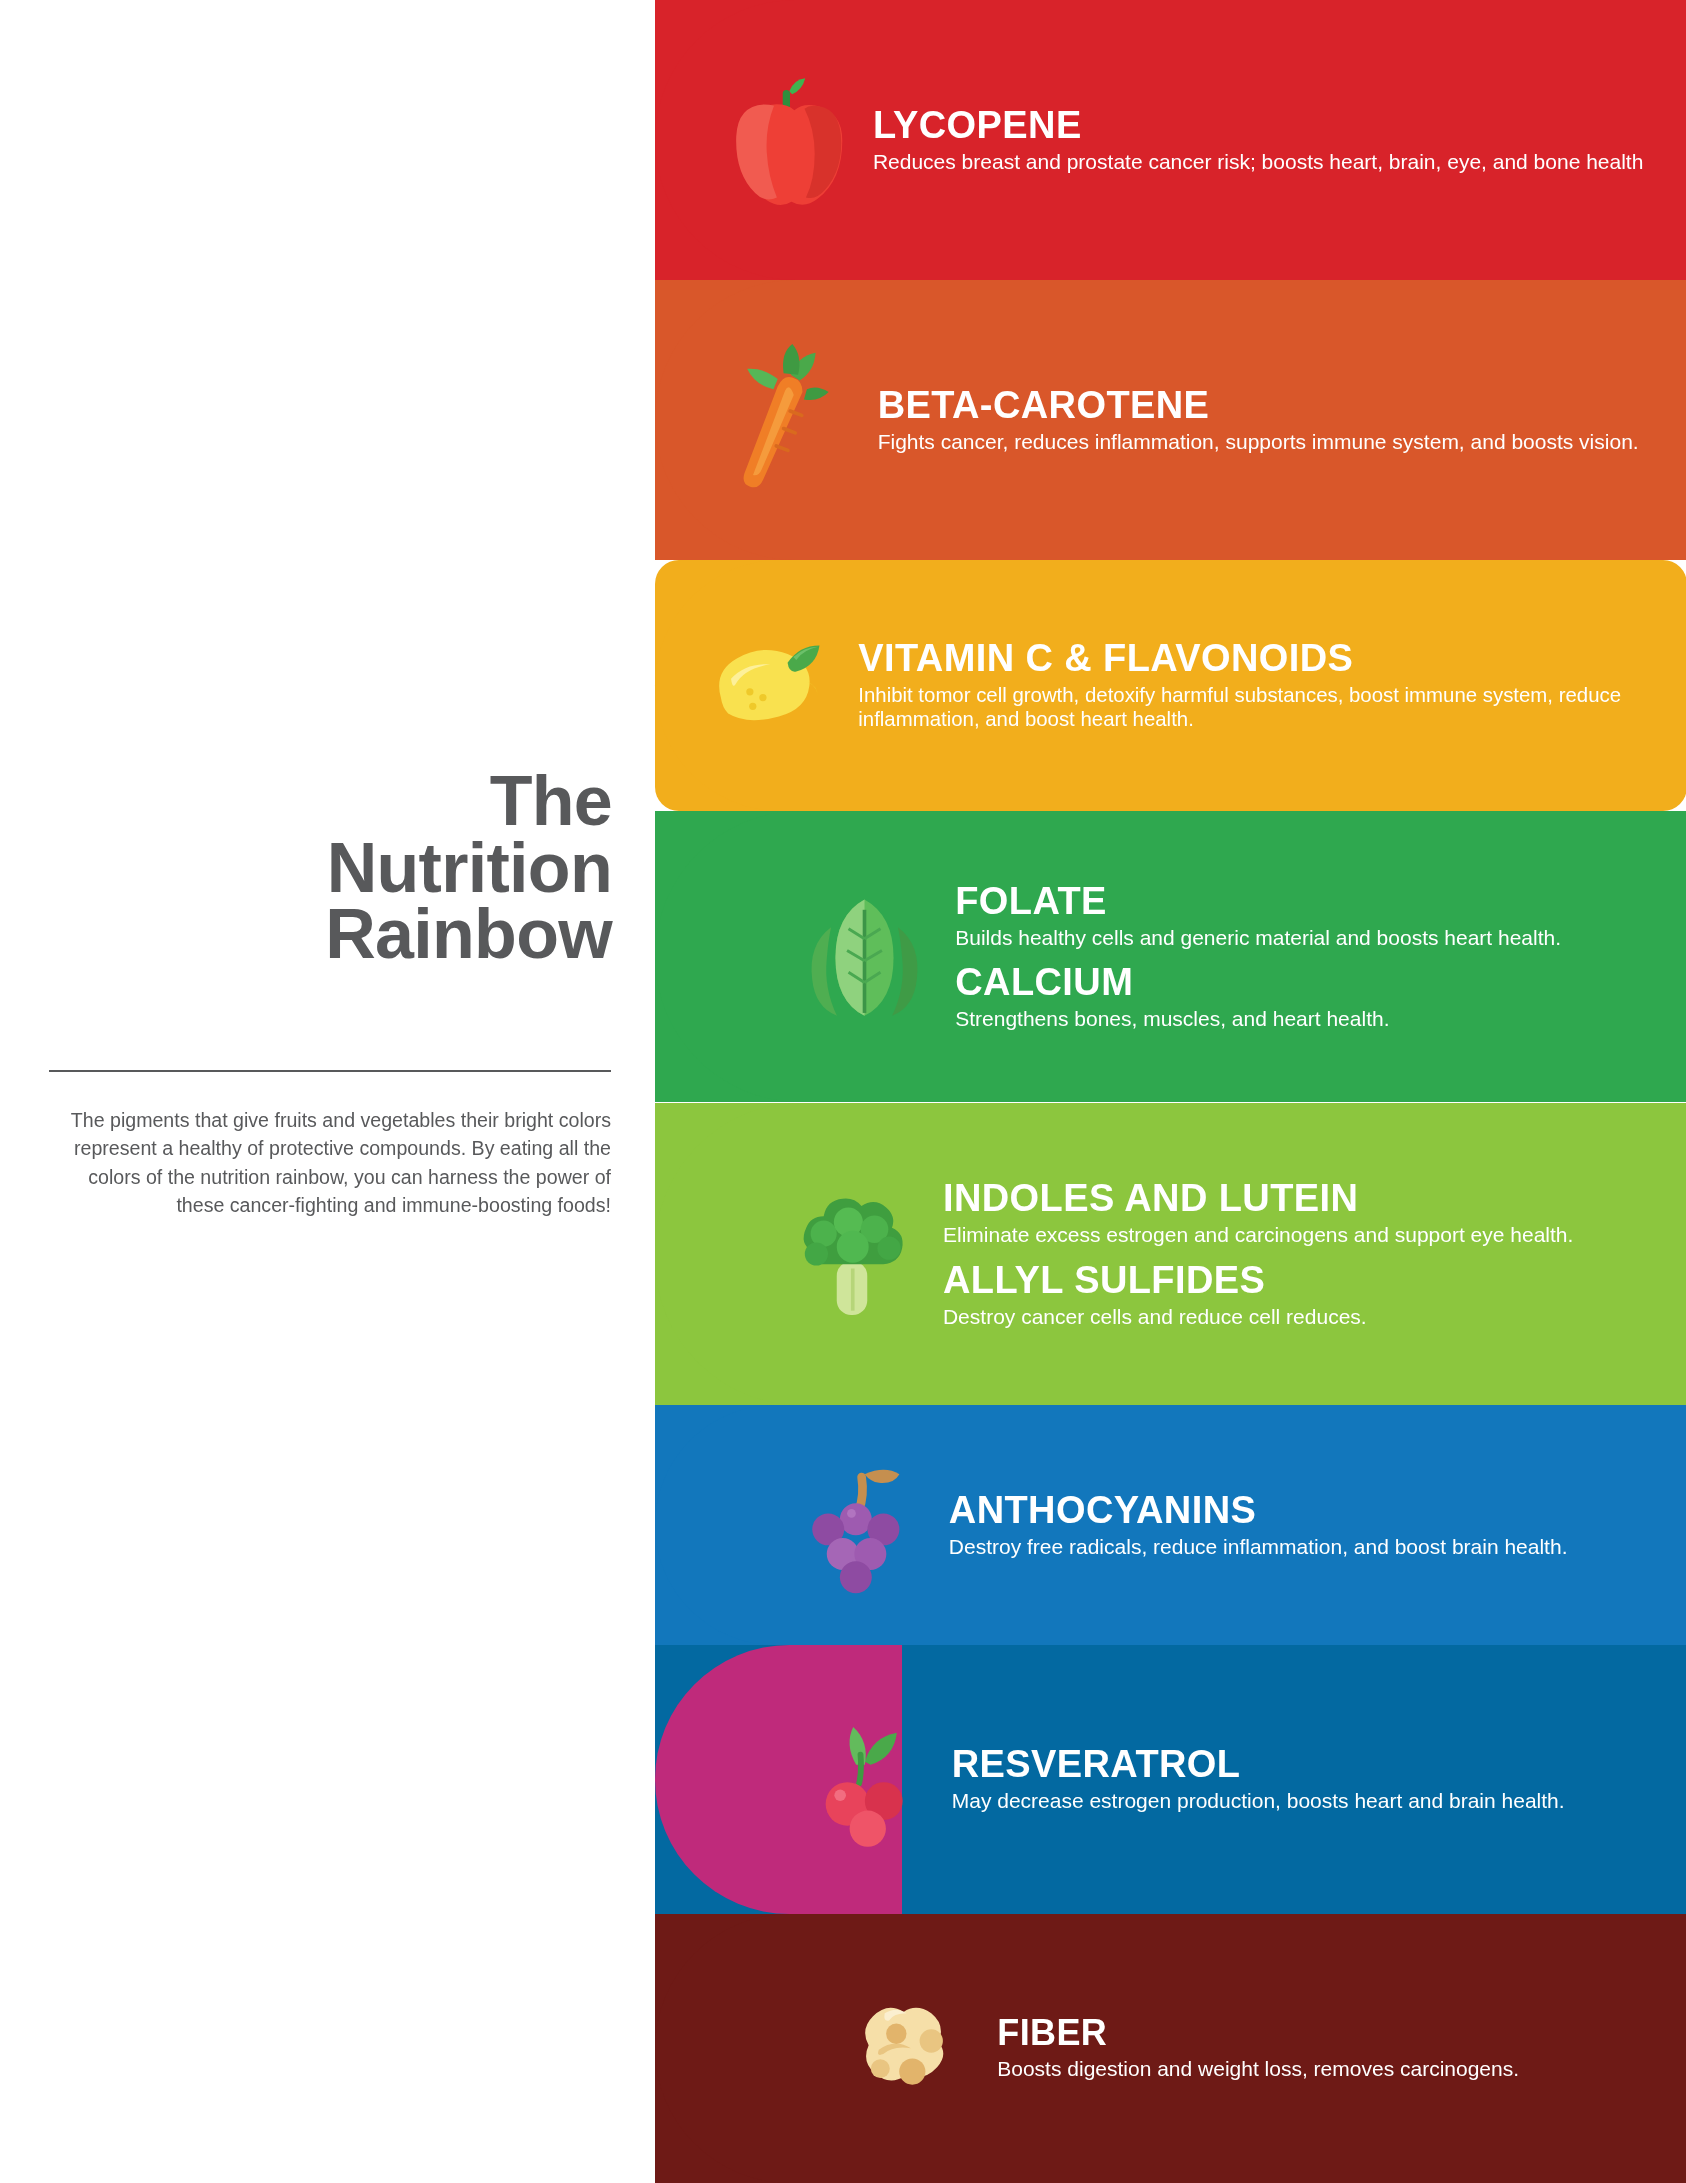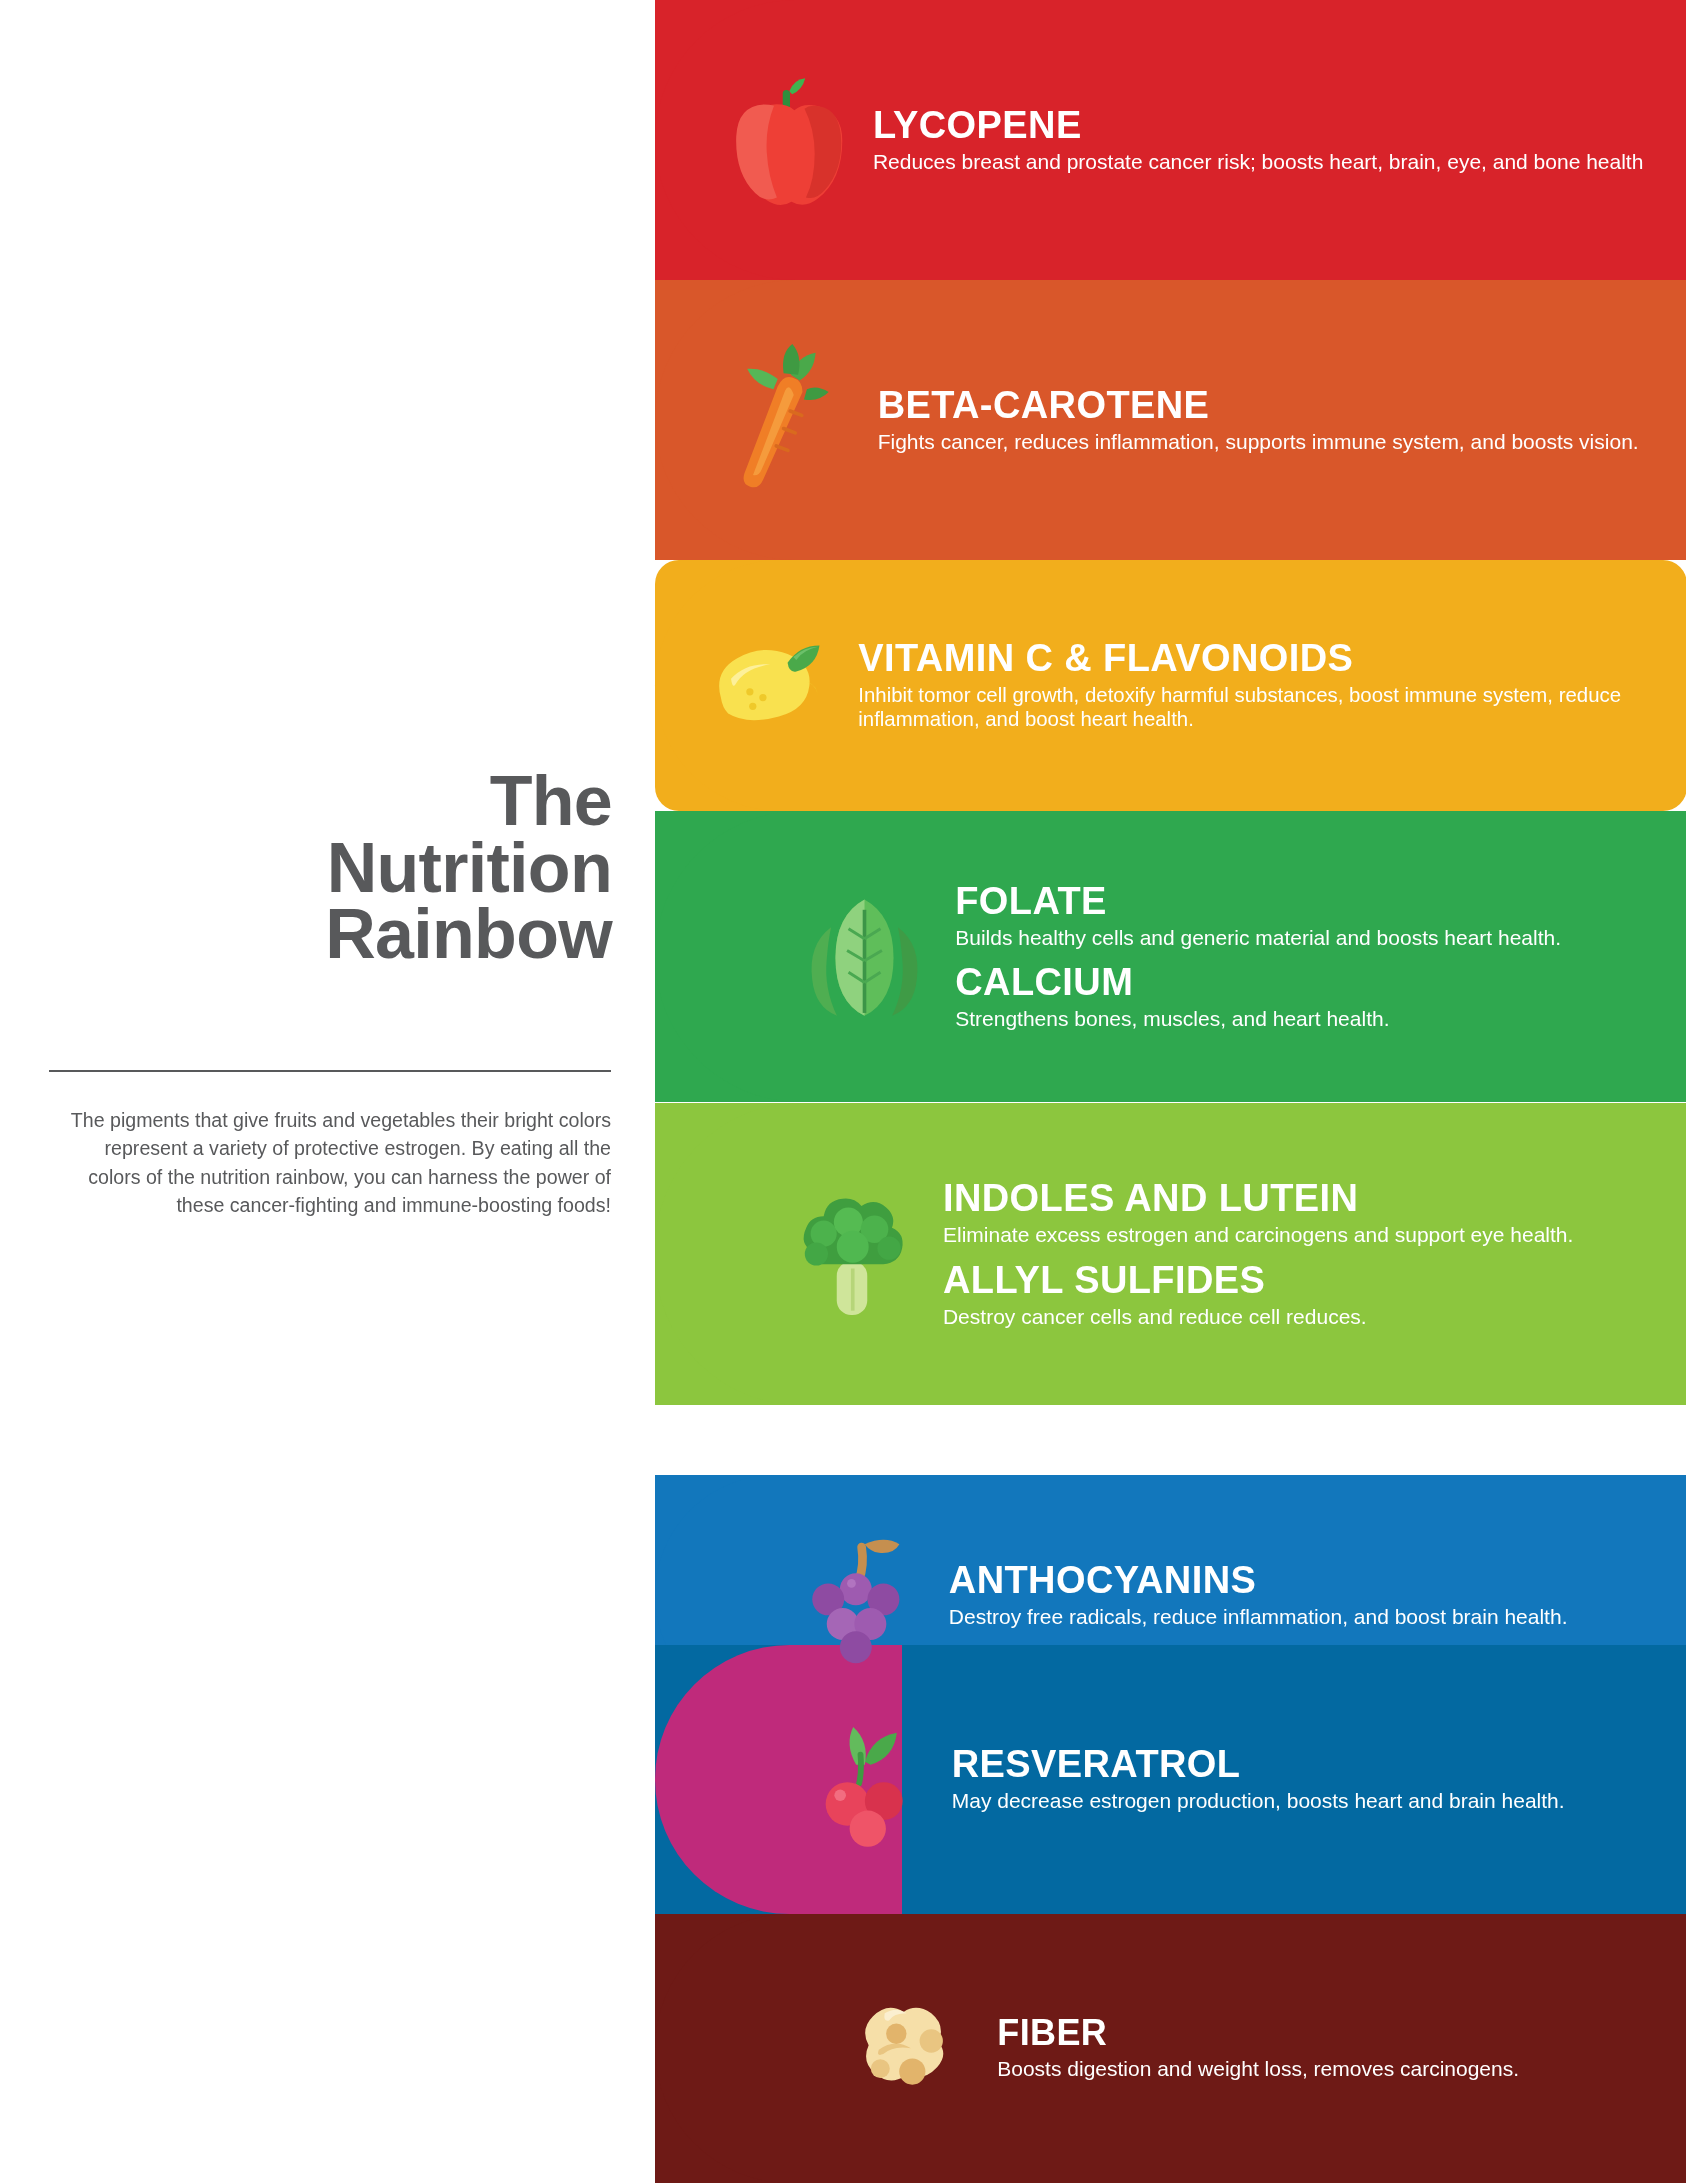--- a/index.html
+++ b/index.html
@@ -124,40 +124,40 @@
     font-weight: 400;
   }
   .group + .group { margin-top: 13px; }
 
   
   #band-lycopene      { top: 0px;    height: 280px; background: #d8232a; }
   #band-carotene      { top: 280px;  height: 280px; background: #d9572a; }
   #band-vitaminc      { top: 560px;  height: 251px; background: #f2ae1c; border-radius: 24px; }
   #band-folate        { top: 811px; height: 291px; background: #2fa84f; }
   #band-indoles       { top: 1103px; height: 302px; background: #8cc63e; }
-  #band-anthocyanins  { top: 1475px; height: 240px; background: #1277bc; }
+  #band-anthocyanins  { top: 1405px; height: 240px; background: #1277bc; }
   #band-resveratrol   { top: 1645px; height: 269px; background: #0369a1; }
   #band-fiber         { top: 1914px; height: 269px; background: #6e1a16; }
 
   #band-fiber .entry-title { font-size: 36px; }
   #band-vitaminc .entry-desc { font-size: 20.4px; }
 </style>
 </head>
 <body>
 
 <div id="page">
 
   <div id="left-col">
     <div id="title-block">
       <span class="title-line">The</span>
       <span class="title-line">Nutrition</span>
       <span class="title-line">Rainbow</span>
     </div>
     <div id="divider"></div>
-    <p id="intro-text">The pigments that give fruits and vegetables their bright colors represent a variety of protective estrogen. By eating all the colors of the nutrition rainbow, you can harness the power of these cancer-fighting and immune-boosting foods!</p>
+    <p id="intro-text">The pigments that give fruits and vegetables their bright colors represent a healthy of protective compounds. By eating all the colors of the nutrition rainbow, you can harness the power of these cancer-fighting and immune-boosting foods!</p>
   </div>
 
   <div id="bands">
 
     <div class="band" id="band-lycopene">
       <div class="cap" style="background:#d8232a"></div>
       <div class="band-inner">
         <div class="icon-wrap">
           <svg width="124" height="138" viewBox="0 0 170 190">
             <path d="M95 28 q6 -16 22 -18 q-4 16 -18 22 z" fill="#3fb34f"></path>

